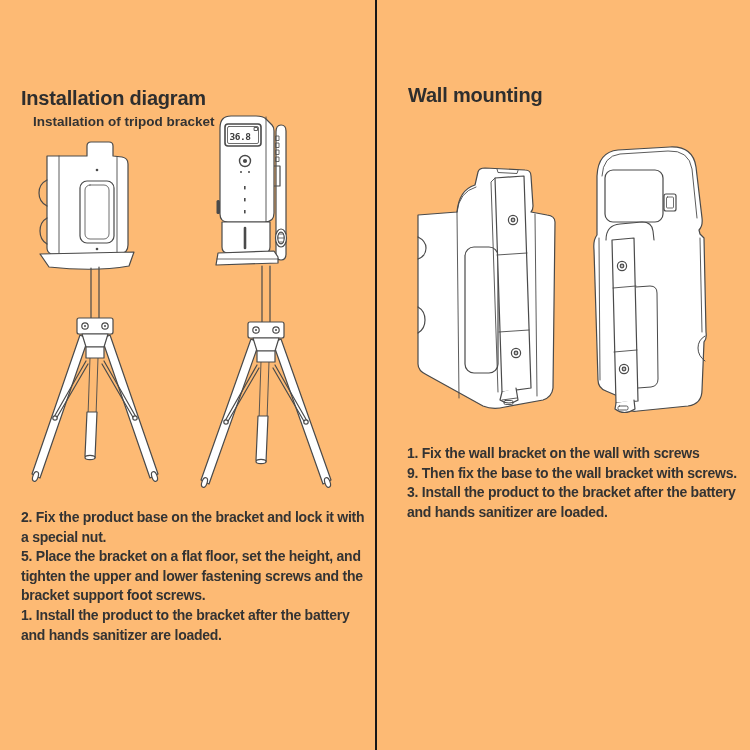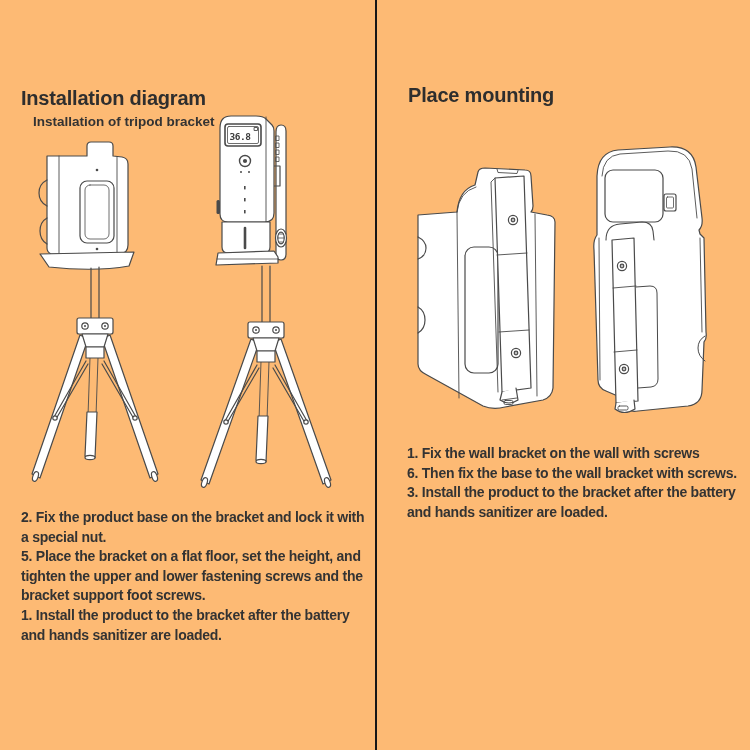--- a/index.html
+++ b/index.html
@@ -112,21 +112,21 @@
       <rect x="69" y="241" width="18" height="11" fill="#ffffff"></rect>
     </g>
   </svg>
 
   <div class="steps" style="left:21px; top:508px; width:345px;">
     <p>2. Fix the product base on the bracket and lock it with a special nut.</p>
     <p>5. Place the bracket on a flat floor, set the height, and tighten the upper and lower fastening screws and the bracket support foot screws.</p>
     <p>1. Install the product to the bracket after the battery and hands sanitizer are loaded.</p>
   </div>
 
-  <h1 class="title" style="left:408px; top:84px;">Place mounting</h1>
+  <h1 class="title" style="left:408px; top:84px;">Wall mounting</h1>
 
   <svg class="illus" style="left:405px; top:160px;" width="160" height="272" viewBox="0 0 160 272" fill="none" stroke="#4a4a4a" stroke-width="1.2" stroke-linejoin="round" stroke-linecap="round">
     <g>
       <path fill="#ffffff" d="M13 55 L52 52 Q54 30 70 25 L73 12 Q74 8 80 8 L120 10 Q126 10 126 16 L128 46 Q128 50 126 52 L142 55 Q150 56 150 62 L148 228 Q147 237 138 240 L100 247 Q88 250 78 246 L22 215 Q13 211 13 204 Z"></path>
       <path d="M13 77 Q21 81 21 88 Q21 96 13 99 M13 147 Q20 151 20 160 Q20 169 13 173"></path>
       <path d="M52 52 Q54 32 71 27" stroke-width="0.9"></path>
       <path d="M52 52 L54 238 M130 54 L132 236" stroke-width="0.9"></path>
       <path d="M92 9 L93 12.5 L112 13.5 L113 10.5" stroke-width="0.9"></path>
       <rect x="60" y="87" width="33" height="126" rx="9" fill="#ffffff"></rect>
     </g>
@@ -166,17 +166,17 @@
       <circle cx="46" cy="229" r="4.6" fill="#ffffff"></circle>
       <circle cx="46" cy="229" r="1.8"></circle>
         <circle cx="46" cy="229" r="0.7" fill="#4a4a4a" stroke="none"></circle>
       <path fill="#ffffff" d="M38 263 L37 269 Q46 276 57 269 L56 260"></path>
       <rect x="40" y="266" width="10" height="4" rx="1.5" stroke-width="0.9"></rect>
     </g>
   </svg>
 
   <div class="steps" style="left:407px; top:444px; width:338px;">
     <p>1. Fix the wall bracket on the wall with screws</p>
-    <p>6. Then fix the base to the wall bracket with screws.</p>
+    <p>9. Then fix the base to the wall bracket with screws.</p>
     <p>3. Install the product to the bracket after the battery and hands sanitizer are loaded.</p>
   </div>
 
 </div>
 
 </body></html>

